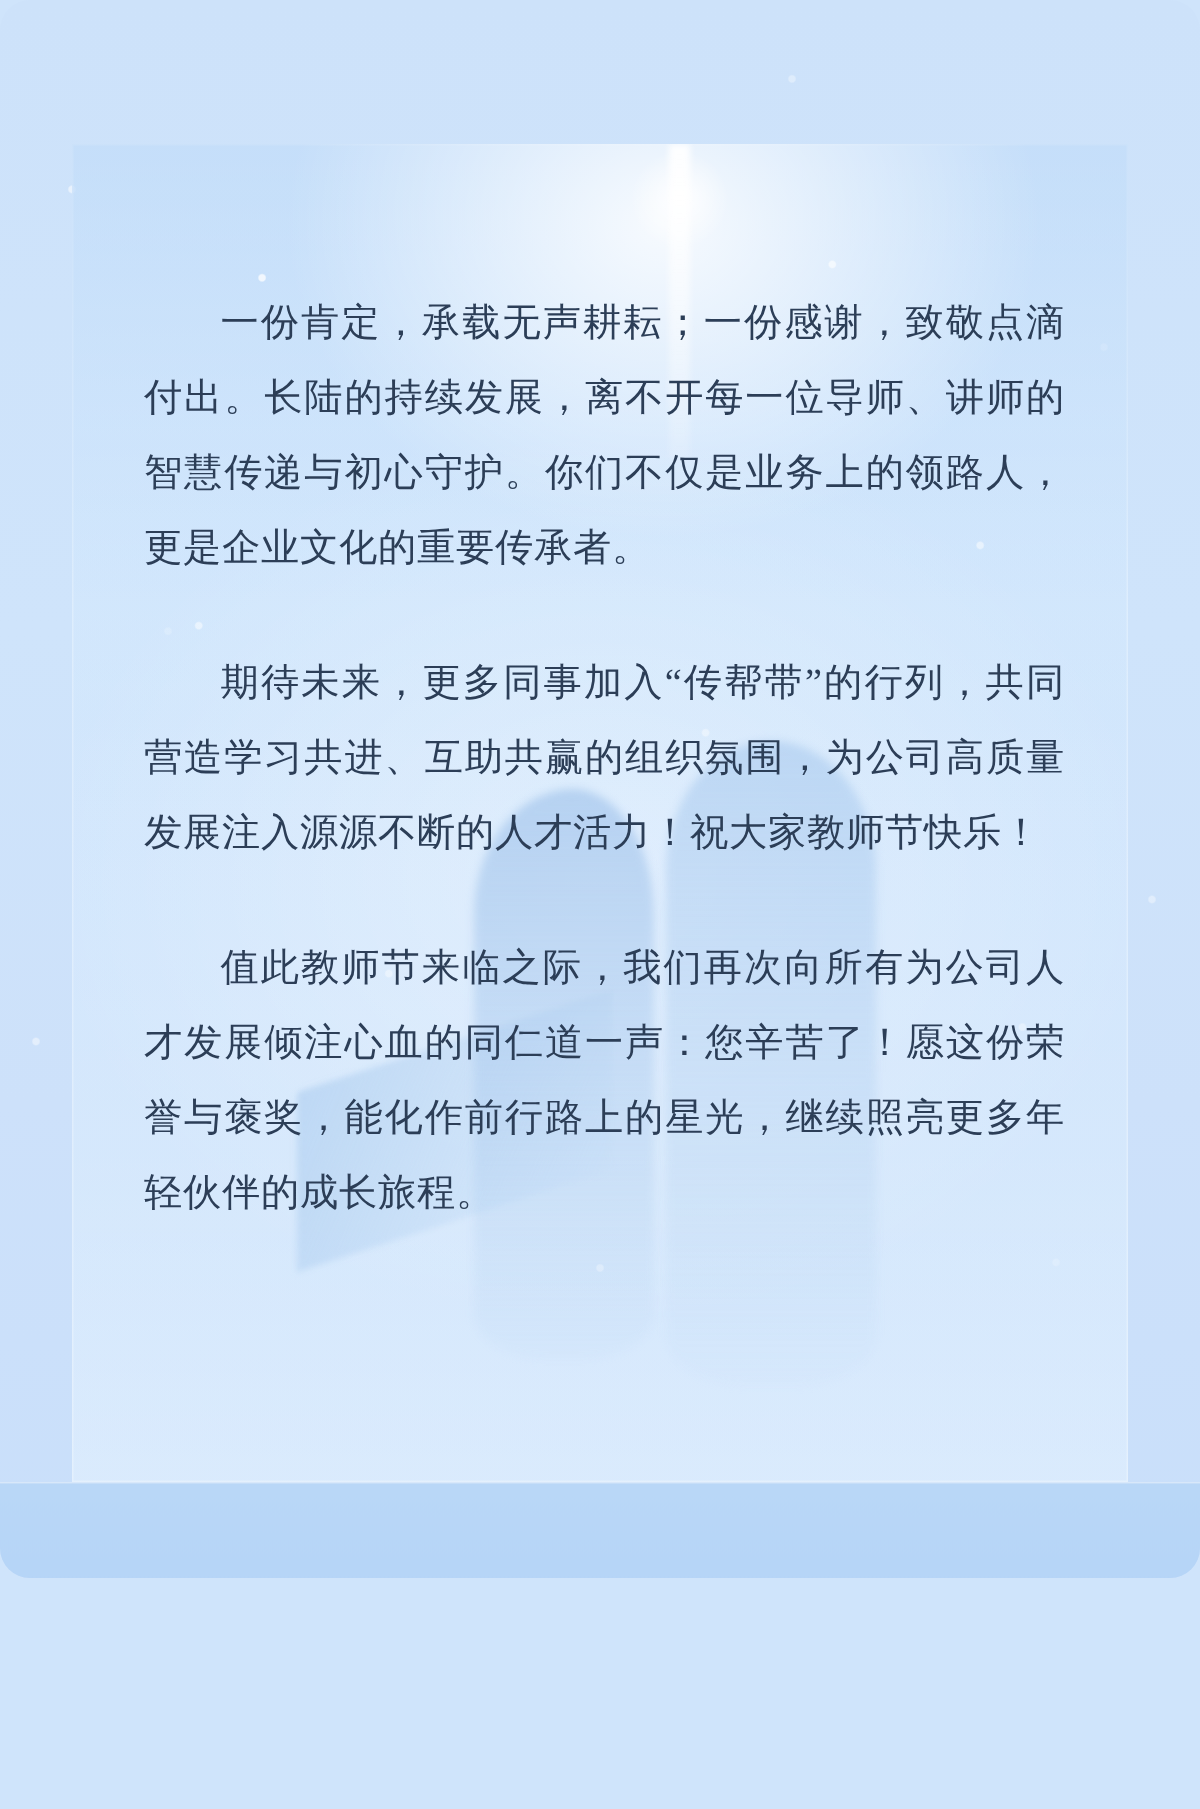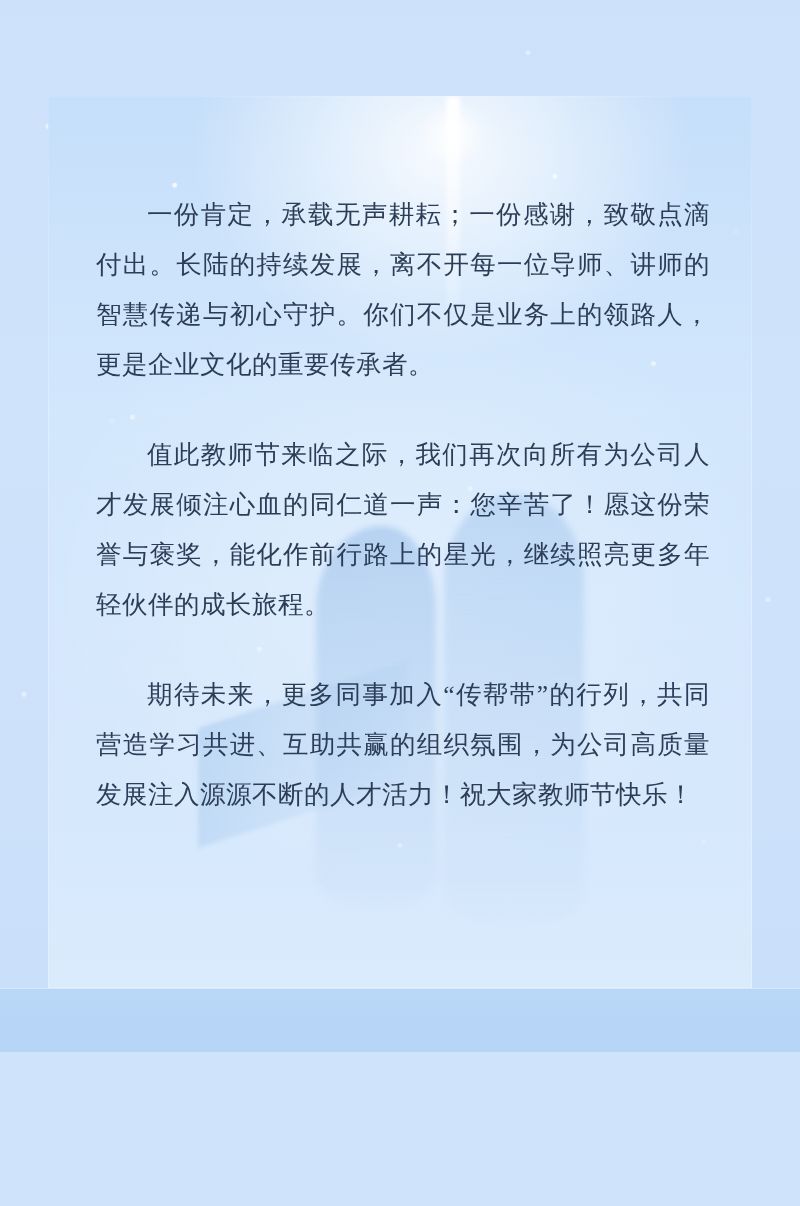--- a/index.html
+++ b/index.html
@@ -15,20 +15,21 @@
   }
 
   
   .page {
     position: relative;
     width: 800px;
     height: 1052px;
     background:
       linear-gradient(180deg, #cde2fa 0%, #cfe4fb 40%, #cde1fa 70%, #c9dffa 100%);
     overflow: hidden;
+    border-radius: 20px;
   }
 
   
   .speckles {
     position: absolute;
     inset: 0;
     background-image:
       radial-gradient(circle at 6% 12%, rgba(255,255,255,.55) 0 2px, transparent 3px),
       radial-gradient(circle at 14% 40%, rgba(255,255,255,.4) 0 2px, transparent 3px),
       radial-gradient(circle at 3% 66%, rgba(255,255,255,.45) 0 2px, transparent 3px),
@@ -156,21 +157,21 @@
       <div class="lamp"></div>
       <div class="pole"></div>
       <div class="board"></div>
       <div class="fig1"></div>
       <div class="fig2"></div>
       <div class="snowfall"></div>
     </div>
 
     <div class="body-text">
       <p class="para">一份肯定，承载无声耕耘；一份感谢，致敬点滴付出。长陆的持续发展，离不开每一位导师、讲师的智慧传递与初心守护。你们不仅是业务上的领路人，更是企业文化的重要传承者。</p>
+      <p class="para">期待未来，更多同事加入“传帮带”的行列，共同营造学习共进、互助共赢的组织氛围，为公司高质量发展注入源源不断的人才活力！祝大家教师节快乐！</p>
       <p class="para">值此教师节来临之际，我们再次向所有为公司人才发展倾注心血的同仁道一声：您辛苦了！愿这份荣誉与褒奖，能化作前行路上的星光，继续照亮更多年轻伙伴的成长旅程。</p>
-      <p class="para">期待未来，更多同事加入“传帮带”的行列，共同营造学习共进、互助共赢的组织氛围，为公司高质量发展注入源源不断的人才活力！祝大家教师节快乐！</p>
     </div>
   </div>
 
   <div class="bottom-band">
     <div class="glow"></div>
   </div>
 </div>
 
 </body></html>

